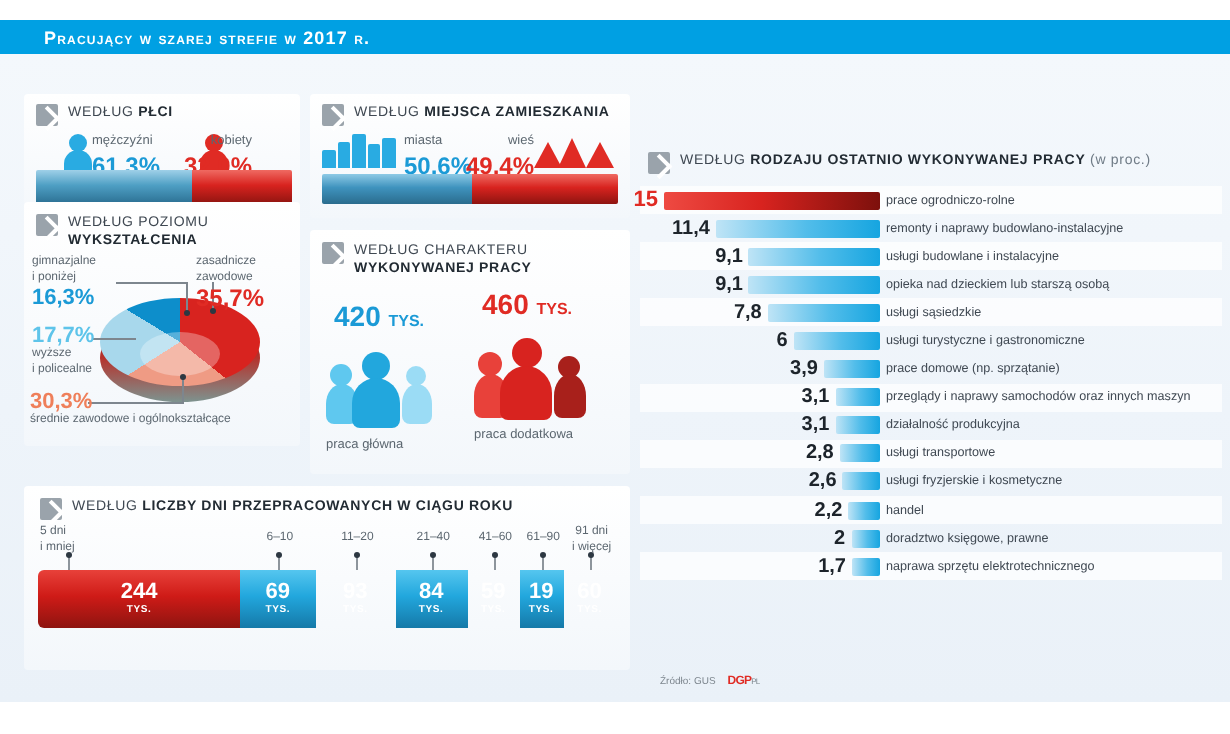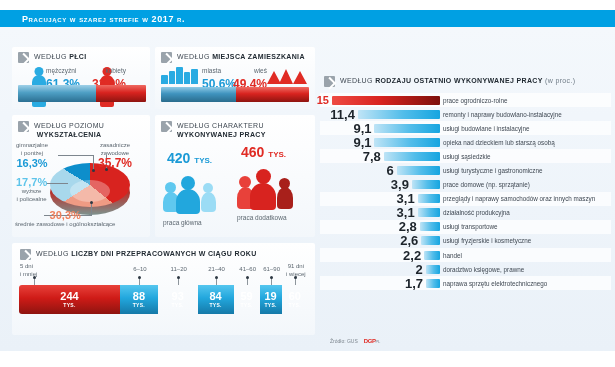--- a/index.html
+++ b/index.html
@@ -143,21 +143,21 @@
   .mount-icon { position: absolute; left: 112px; top: 22px; width: 42px; height: 15px; }
   .mount-icon i {
     position: absolute; bottom: 0;
     width: 0; height: 0; border-left: 7px solid transparent;
     border-right: 7px solid transparent; border-bottom: 13px solid #e02b24;
   }
   #lbl-city { left: 47px; top: 20px; }
   #lbl-vill { left: 70px; top: 20px; width: 42px; text-align: right; }
 
   
-  #panel-edu { left: 12px; top: 88px; width: 138px; height: 122px; text-align: center; }
+  #panel-edu { left: 12px; top: 74px; width: 138px; height: 122px; }
   .pie-wrap { position: absolute; left: 38px; top: 42px; width: 80px; height: 62px; }
   .pie-shadow {
     position: absolute; left: 0; top: 14px; width: 80px; height: 44px;
     border-radius: 50%;
     background: linear-gradient(180deg,#8e1410 0%, #b5332d 50%, #7d938f 100%);
     filter: blur(0px);
   }
   .pie-top {
     position: absolute; left: 0; top: 6px; width: 80px; height: 44px;
     border-radius: 50%;
@@ -218,21 +218,21 @@
   
   #panel-kind { left: 320px; top: 48px; width: 291px; height: 248px; }
   .kind-rows { position: absolute; left: 0; top: 18px; width: 291px; }
   .kind-row {
     position: relative; height: 14.1px;
     display: flex; align-items: center;
   }
   .kind-row.stripe { background: rgba(255,255,255,.72); }
   .kind-val {
     position: absolute; right: 171px;
-    font-size: 13px; font-weight: bold; color: #1d242b;
+    font-size: 10px; font-weight: bold; color: #1d242b;
     text-align: right;
   }
   .kind-val.first { font-size: 11px; color: #e02b24; right: 171px; }
   .kind-bar {
     position: absolute; right: 171px; height: 9px; border-radius: 1px;
     background: linear-gradient(90deg,#bfe4f6 0%, #52bdea 55%, #16a5e0 100%);
   }
   .kind-bar.red {
     background: linear-gradient(90deg,#ee4a42 0%, #d8231f 45%, #7d100c 100%);
   }
@@ -462,21 +462,21 @@
             <div class="day-cap" style="left: 270.818px; top: 20px; width: 26px; text-align: center;"><span>91 dni</span><br><span>i więcej</span></div>
             <div class="day-tick" style="left: 282.818px; top: 34px; height: 8px;"></div>
             <div class="day-dot" style="left: 281.818px; top: 33px;"></div>
           </div>
         <div class="days-track" id="days-track">
             <div class="day-seg seg-c-red" style="width: 101.074px;">
               <span class="num">244</span>
               <span class="tys">TYS.</span>
             </div>
             <div class="day-seg seg-c-blue" style="width: 37.7328px;">
-              <span class="num">88</span>
+              <span class="num">69</span>
               <span class="tys">TYS.</span>
             </div>
             <div class="day-seg seg-c-salmon" style="width: 39.7629px;">
               <span class="num">93</span>
               <span class="tys">TYS.</span>
             </div>
             <div class="day-seg seg-c-blue" style="width: 36.1086px;">
               <span class="num">84</span>
               <span class="tys">TYS.</span>
             </div>

